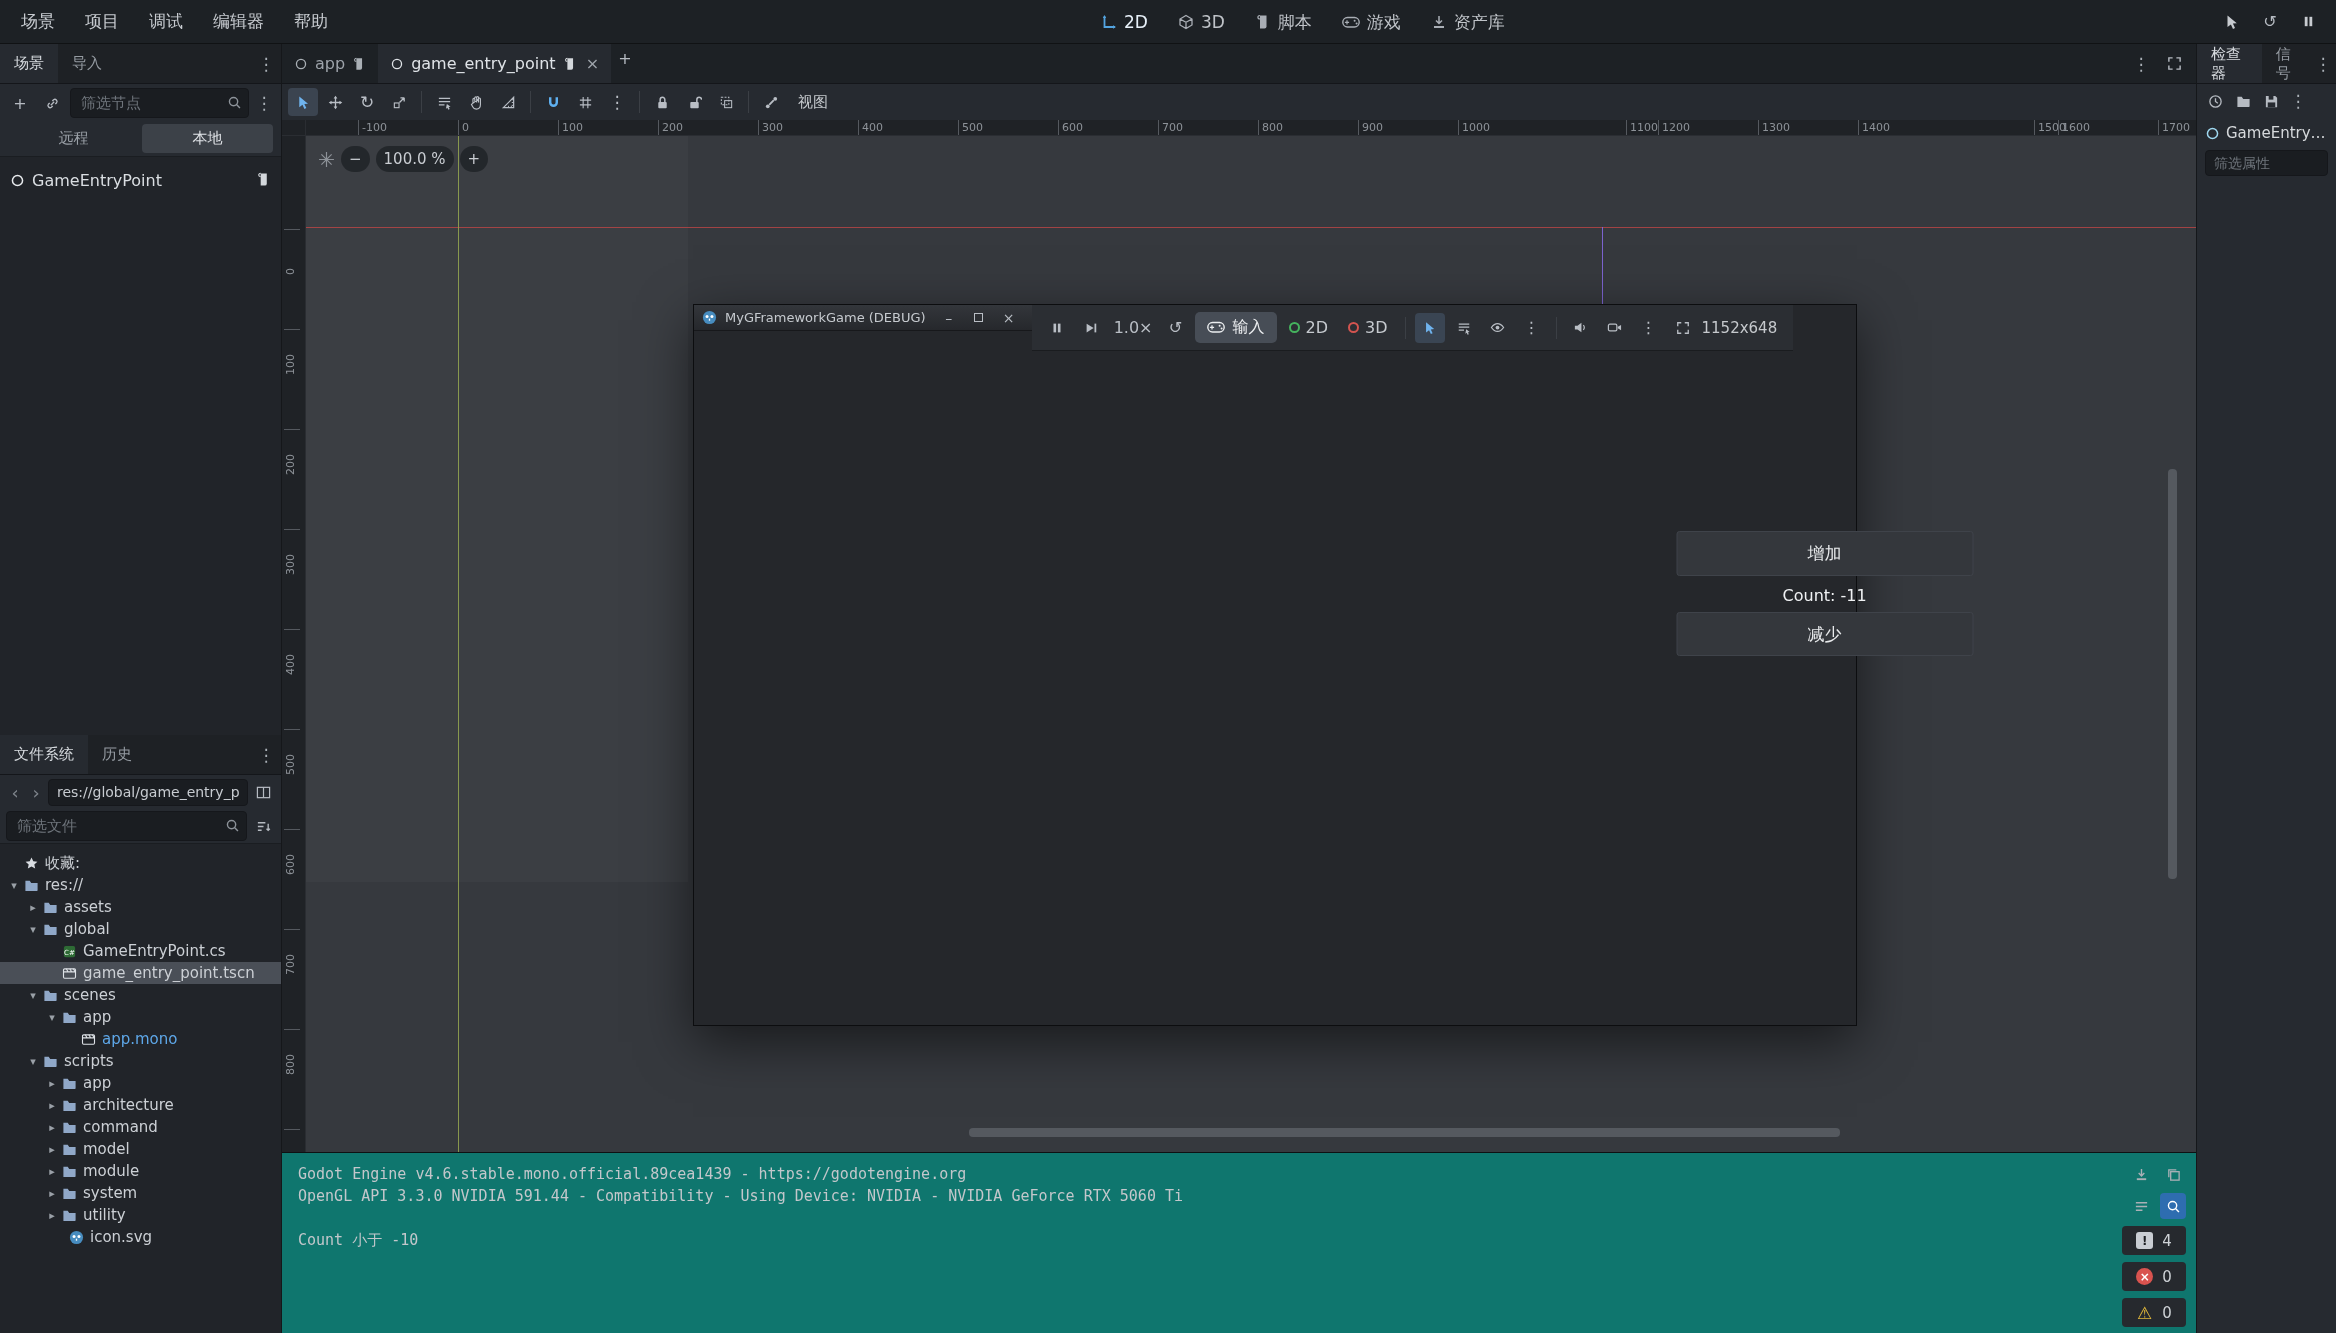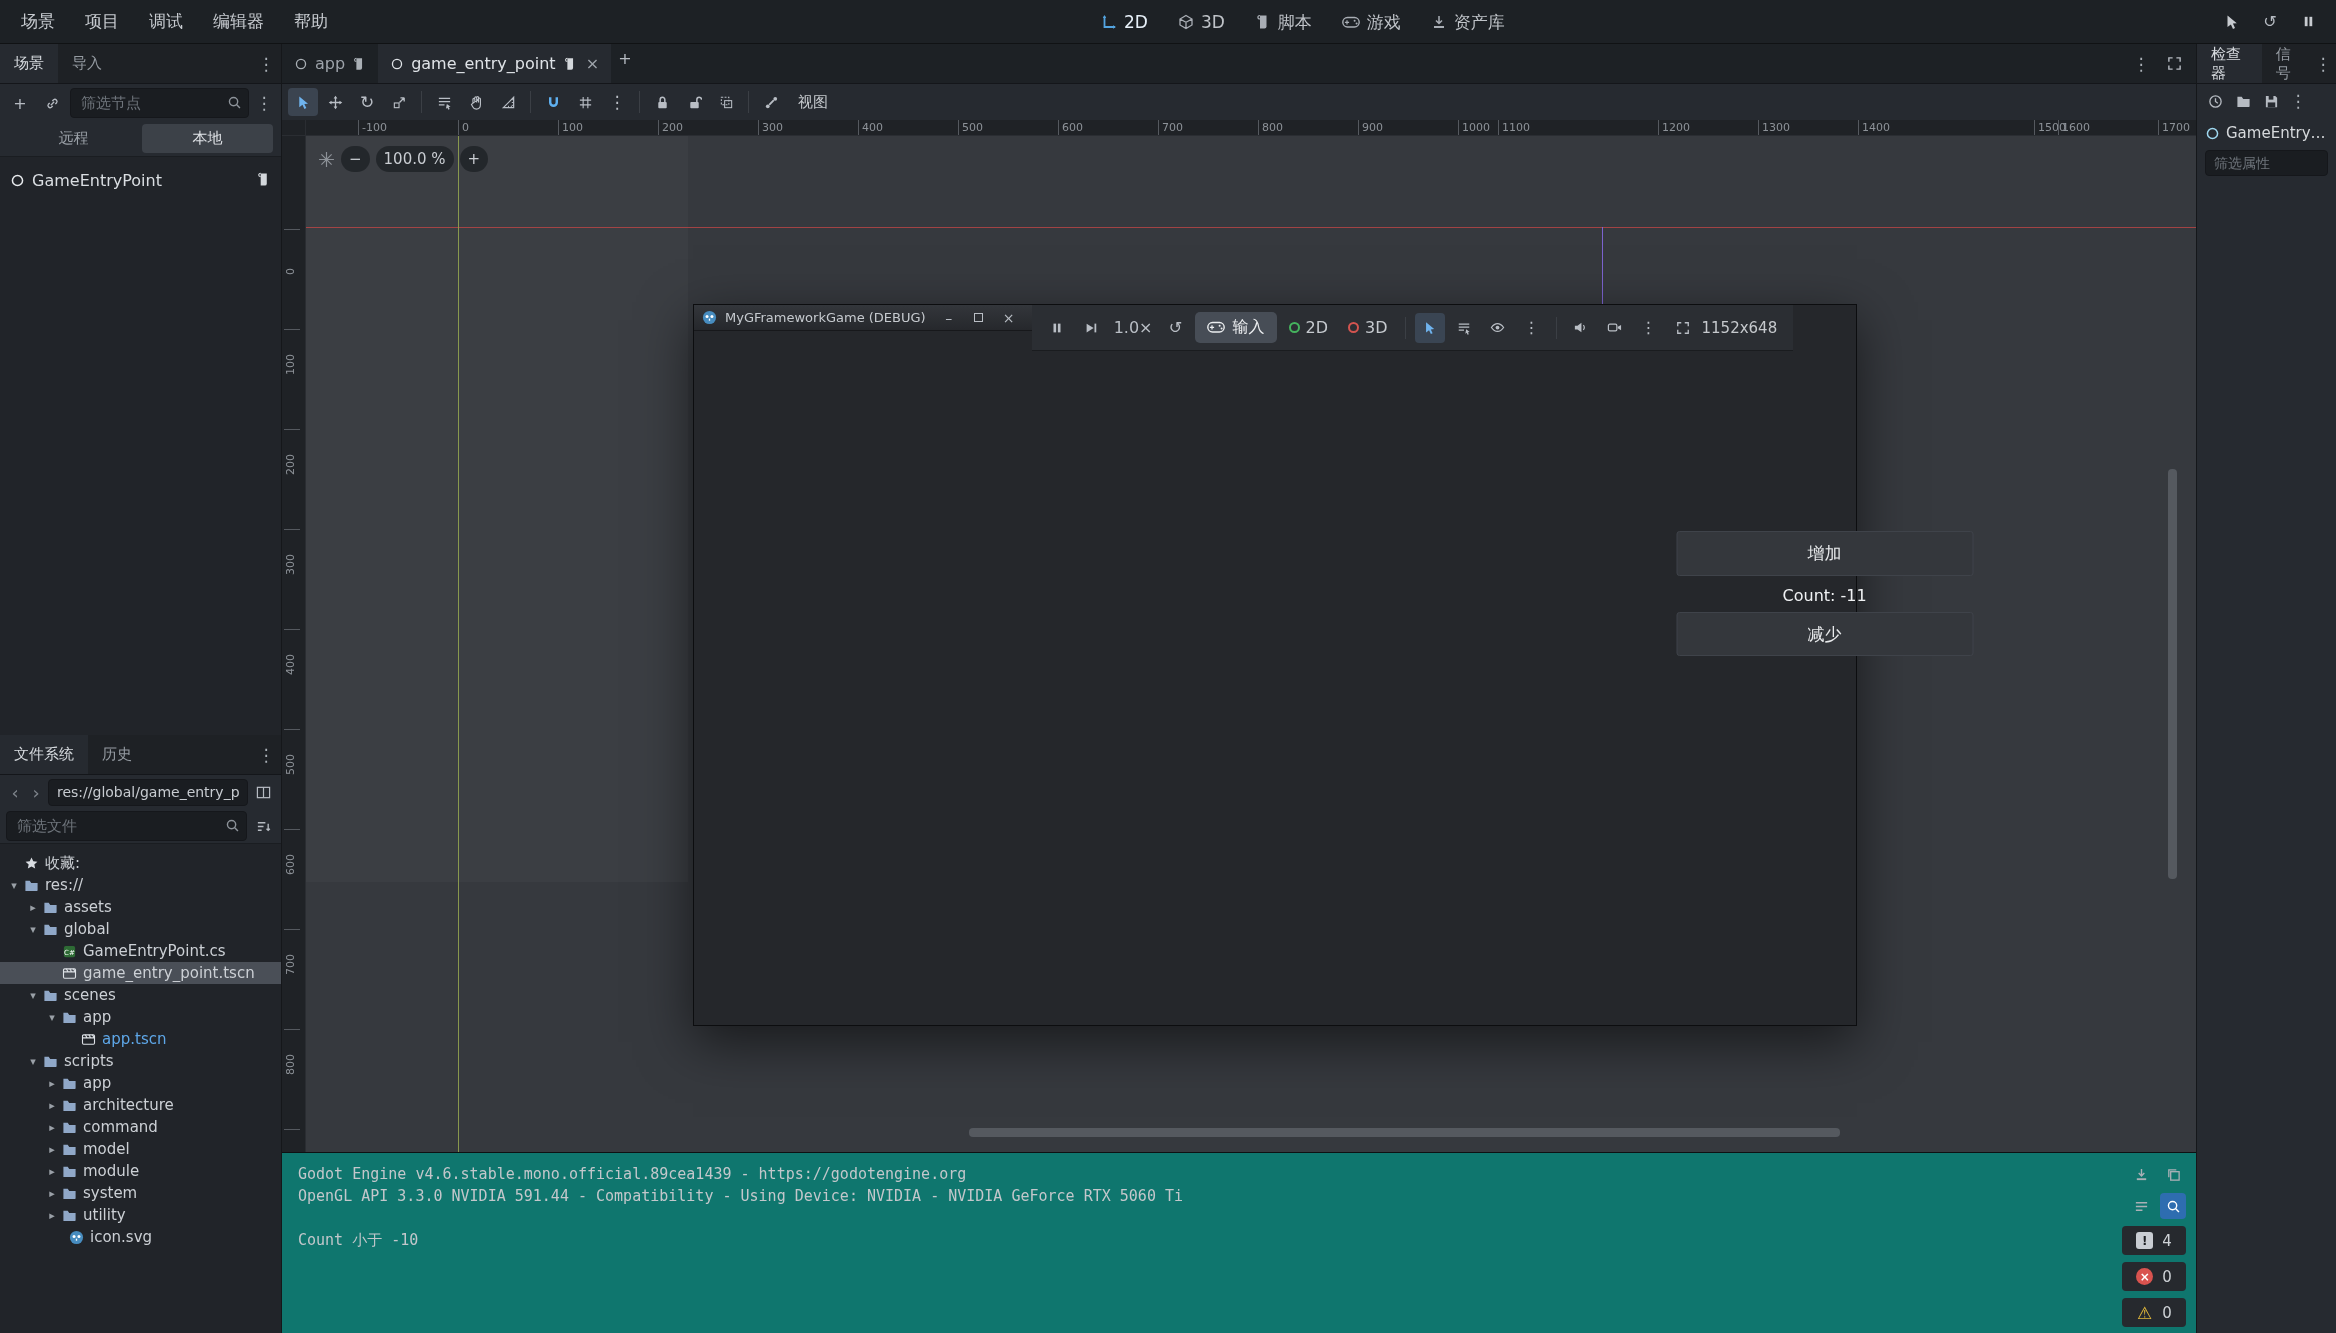--- a/index.html
+++ b/index.html
@@ -364,21 +364,21 @@
         <div class="fs-row accent" style="padding-left: 63px;">
           <span class="fs-arrow"></span>
           <span class="fs-ic">
             <svg viewBox="0 0 16 16" width="15" height="15">
               <g fill="none" stroke="#dde1e6" stroke-width="1.2">
                 <rect x="1.6" y="3" width="12.8" height="10" rx="1.2"></rect>
                 <path d="M1.6 6.2h12.8M4.6 3l1.8 3.2M8.4 3l1.8 3.2M12.2 3l1.6 2.8"></path>
               </g>
             </svg>
           </span>
-          <span class="fs-label">app.tscn</span>
+          <span class="fs-label">app.mono</span>
         </div>
         <div class="fs-row" style="padding-left: 25px;">
           <span class="fs-arrow">▾</span>
           <span class="fs-ic">
             <svg viewBox="0 0 16 16" width="15" height="15">
               <path d="M1.5 3h4.6l1.6 2.2h6.8V13a.8.8 0 0 1-.8.8H1.5z" fill="#90a8c8"></path>
             </svg>
           </span>
           <span class="fs-label">scripts</span>
         </div>
@@ -590,21 +590,21 @@
       <span class="tick-h" style="left: 252px;">100</span>
       <span class="tick-h" style="left: 352px;">200</span>
       <span class="tick-h" style="left: 452px;">300</span>
       <span class="tick-h" style="left: 552px;">400</span>
       <span class="tick-h" style="left: 652px;">500</span>
       <span class="tick-h" style="left: 752px;">600</span>
       <span class="tick-h" style="left: 852px;">700</span>
       <span class="tick-h" style="left: 952px;">800</span>
       <span class="tick-h" style="left: 1052px;">900</span>
       <span class="tick-h" style="left: 1152px;">1000</span>
-      <span class="tick-h" style="left: 1192px;">1100</span>
+      <span class="tick-h" style="left: 1320px;">1100</span>
       <span class="tick-h" style="left: 1352px;">1200</span>
       <span class="tick-h" style="left: 1452px;">1300</span>
       <span class="tick-h" style="left: 1552px;">1400</span>
       <span class="tick-h" style="left: 1728px;">1500</span>
       <span class="tick-h" style="left: 1752px;">1600</span>
       <span class="tick-h" style="left: 1852px;">1700</span>
     </div>
   <div id="ruler-v">
       <span class="tick-v" style="top: 93px;">0</span>
       <span class="tick-v" style="top: 193px;">100</span>

